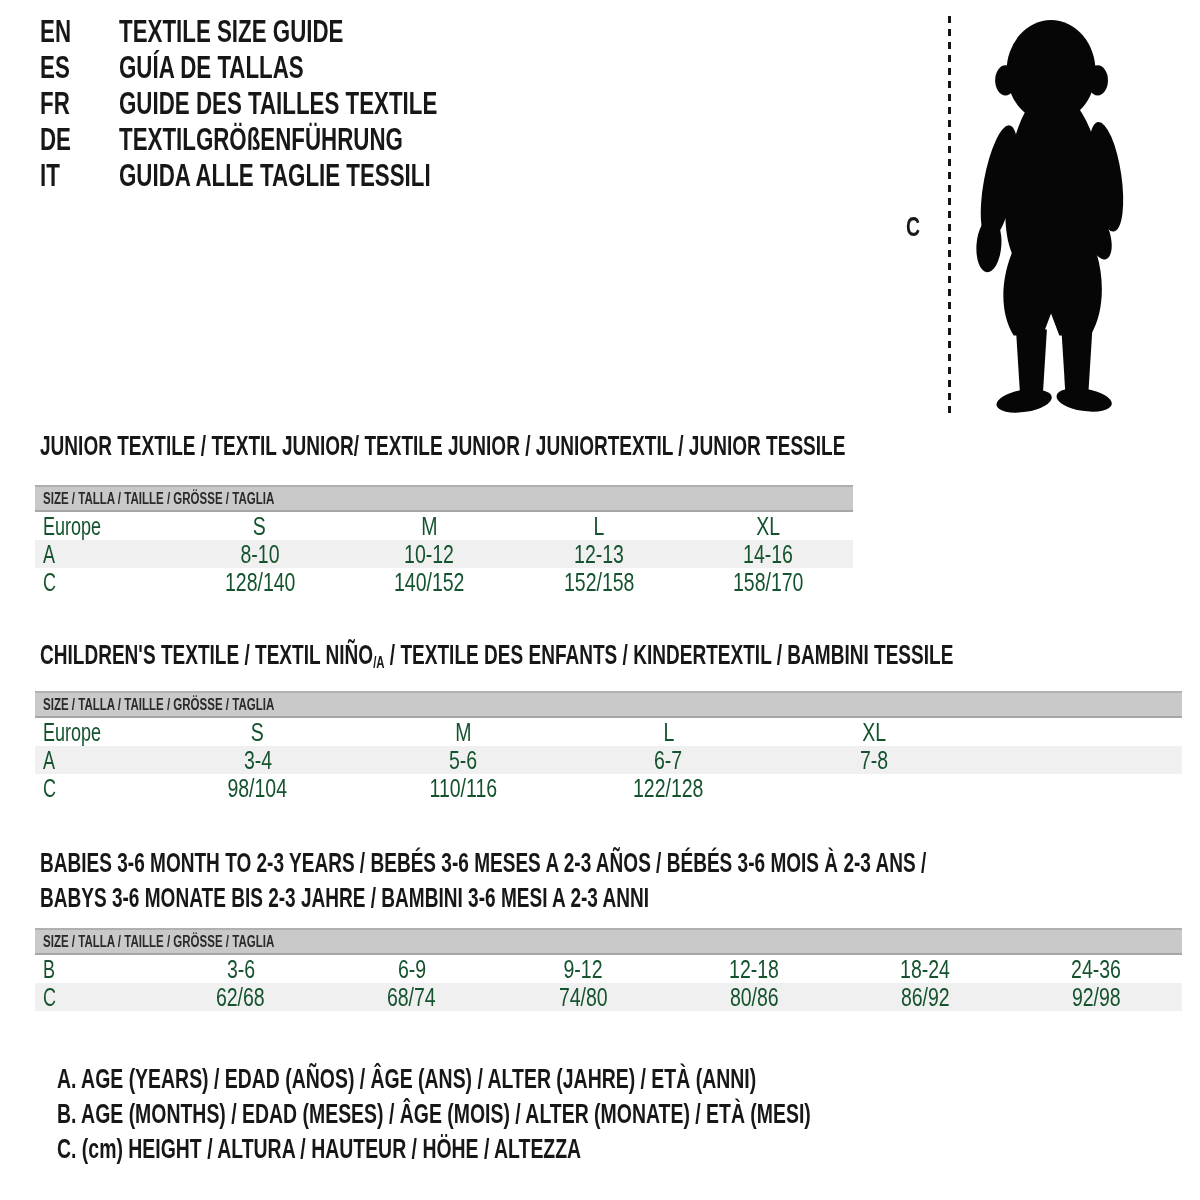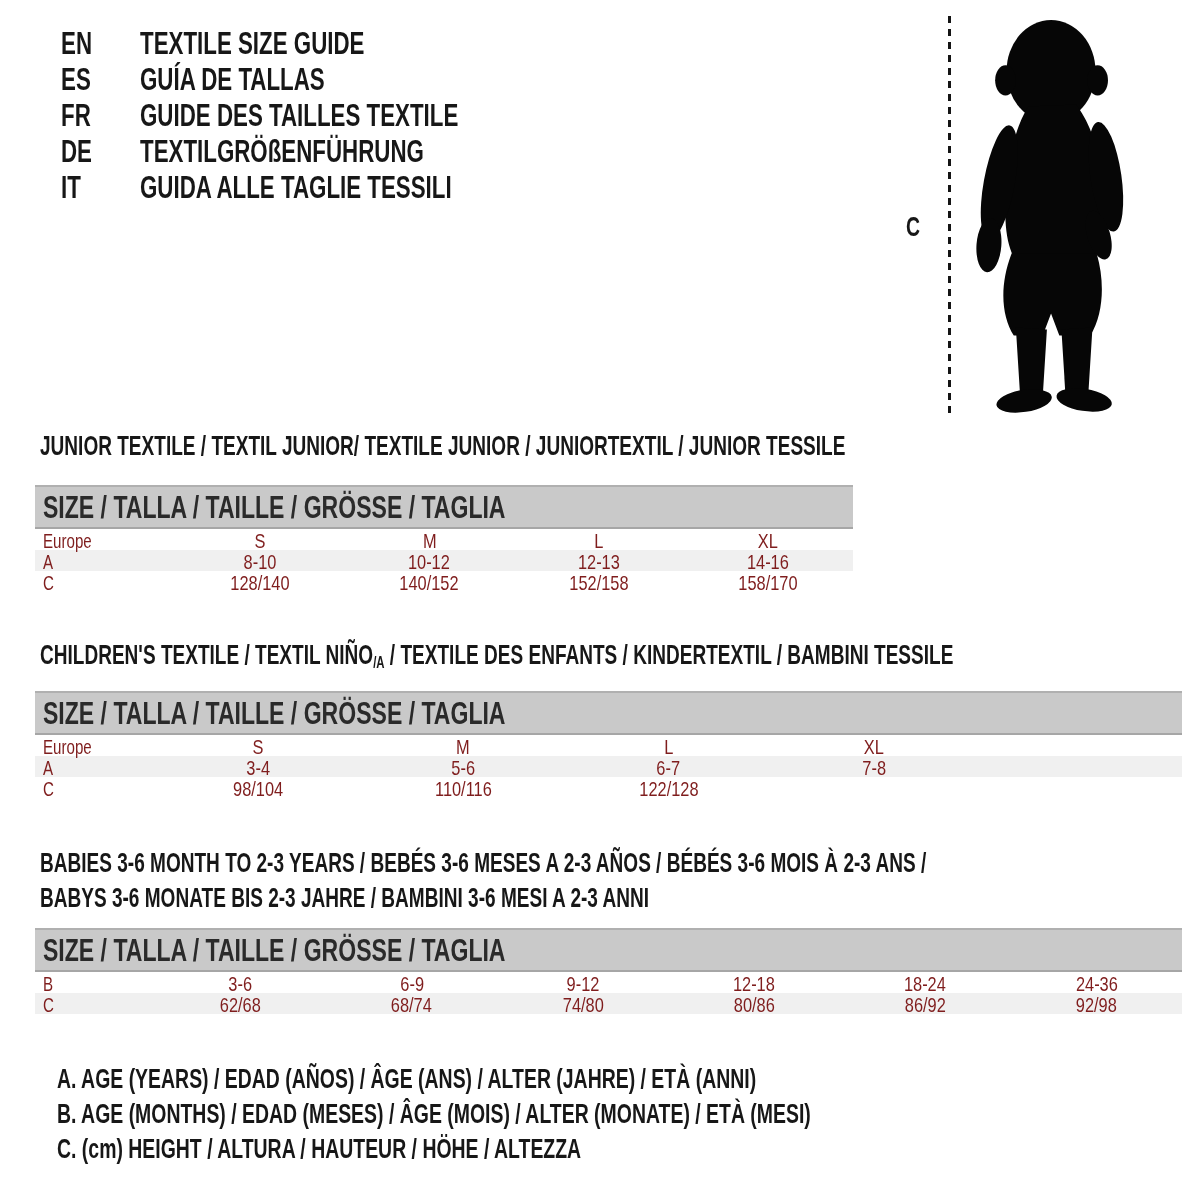--- a/index.html
+++ b/index.html
@@ -10,21 +10,21 @@
     font-family: "Liberation Sans", sans-serif;
     color: #1c1c1c;
   }
   .page { position: relative; width: 1200px; height: 1200px; }
 
   
   .c  { display: inline-block; transform: scaleX(0.72); transform-origin: 0 50%; white-space: nowrap; }
   .cc { display: inline-block; transform: scaleX(0.78); transform-origin: 50% 50%; white-space: nowrap; }
 
   
-  .lang-block { position: absolute; left: 40px; top: 26px; margin-left: 21px; }
+  .lang-block { position: absolute; left: 40px; top: 14px; }
   .lang-row { position: relative; height: 36px; display: block; }
   .lang-code, .lang-title {
     font-weight: 700; font-size: 31px; line-height: 36px; color: #171717;
   }
   .lang-title-wrap { position: absolute; left: 79px; top: 0; }
 
   
   .figure-area { position: absolute; left: 890px; top: 0; width: 310px; height: 440px; }
   .dashed-line {
     position: absolute; left: 58px; top: 16px; width: 3px; height: 400px;
@@ -40,29 +40,29 @@
   .sec-title {
     position: absolute; left: 40px; margin: 0;
     font-weight: 700; font-size: 28px; line-height: 32px; color: #171717;
     transform: scaleX(0.68); transform-origin: 0 50%; white-space: nowrap;
   }
   .sub { font-size: 0.60em; position: relative; top: 4px; letter-spacing: 0; }
 
   
   .tbl { position: absolute; left: 35px; }
   .tbl-bar {
-    box-sizing: border-box; height: 44px;
+    box-sizing: border-box; height: 27px;
     background: #c9c9c9;
     border-top: 2px solid #b0b0b0;
     border-bottom: 2px solid #a6a6a6;
     display: flex; align-items: center;
     padding-left: 8px;
-    font-weight: 700; font-size: 32px; color: #2a2a2a;
-  }
-  .trow { display: grid; align-items: center; height: 21px; font-size: 21px; font-weight: 400; color: #7f1d1d; }
+    font-weight: 700; font-size: 16px; color: #2a2a2a;
+  }
+  .trow { display: grid; align-items: center; height: 28px; font-size: 25px; font-weight: 400; color: #14532d; }
   .g4 { grid-template-columns: 140px repeat(4, 1fr); }
   .g5 { grid-template-columns: 120px repeat(5, 1fr); }
   .g6 { grid-template-columns: 120px repeat(6, 1fr); }
   .lab { padding-left: 8px; text-align: left; }
   .cell { text-align: center; }
   .shaded { background: #f0f0f0; }
   .w818  { width: 818px; }
   .w1147 { width: 1147px; }
 
   

